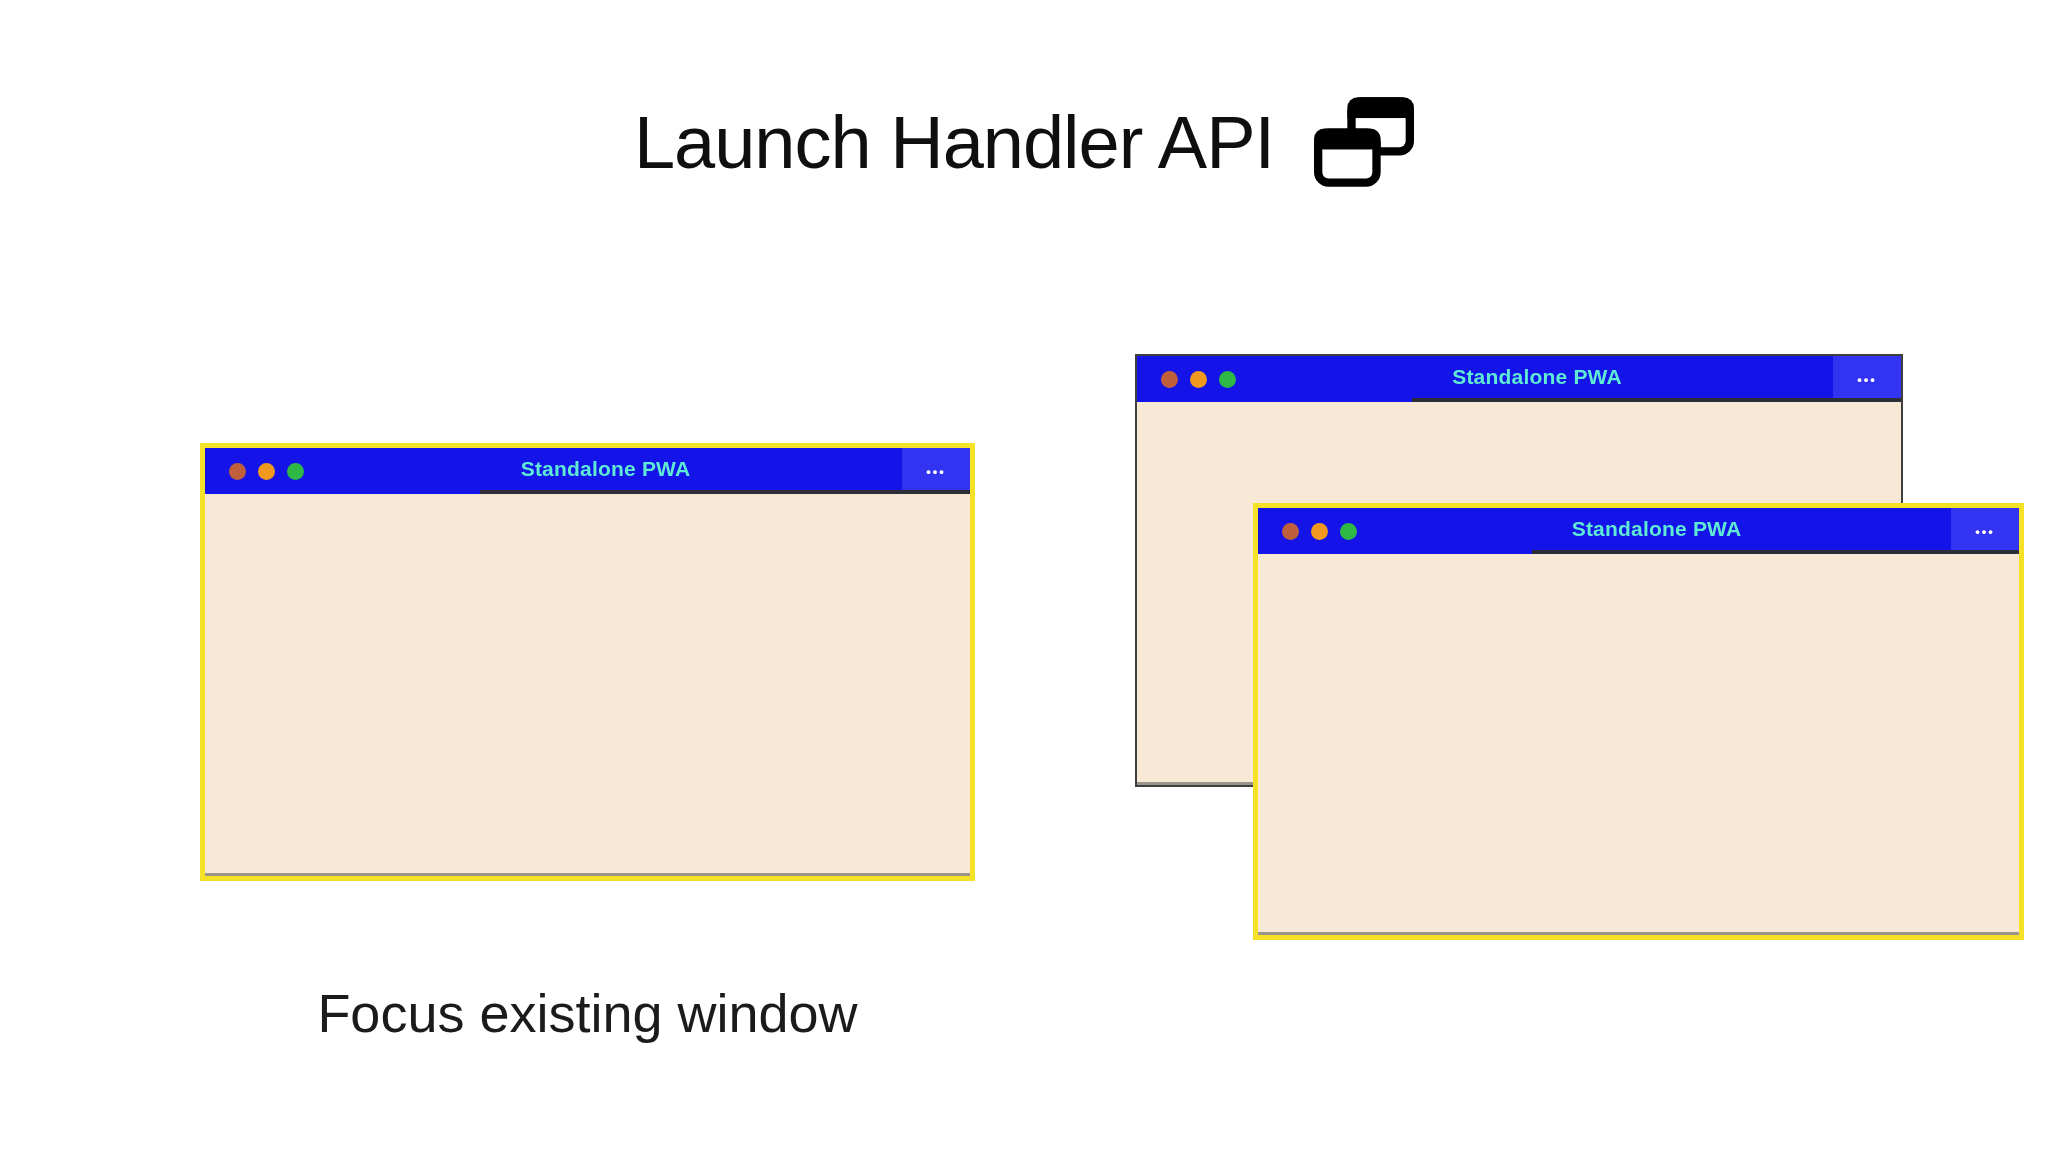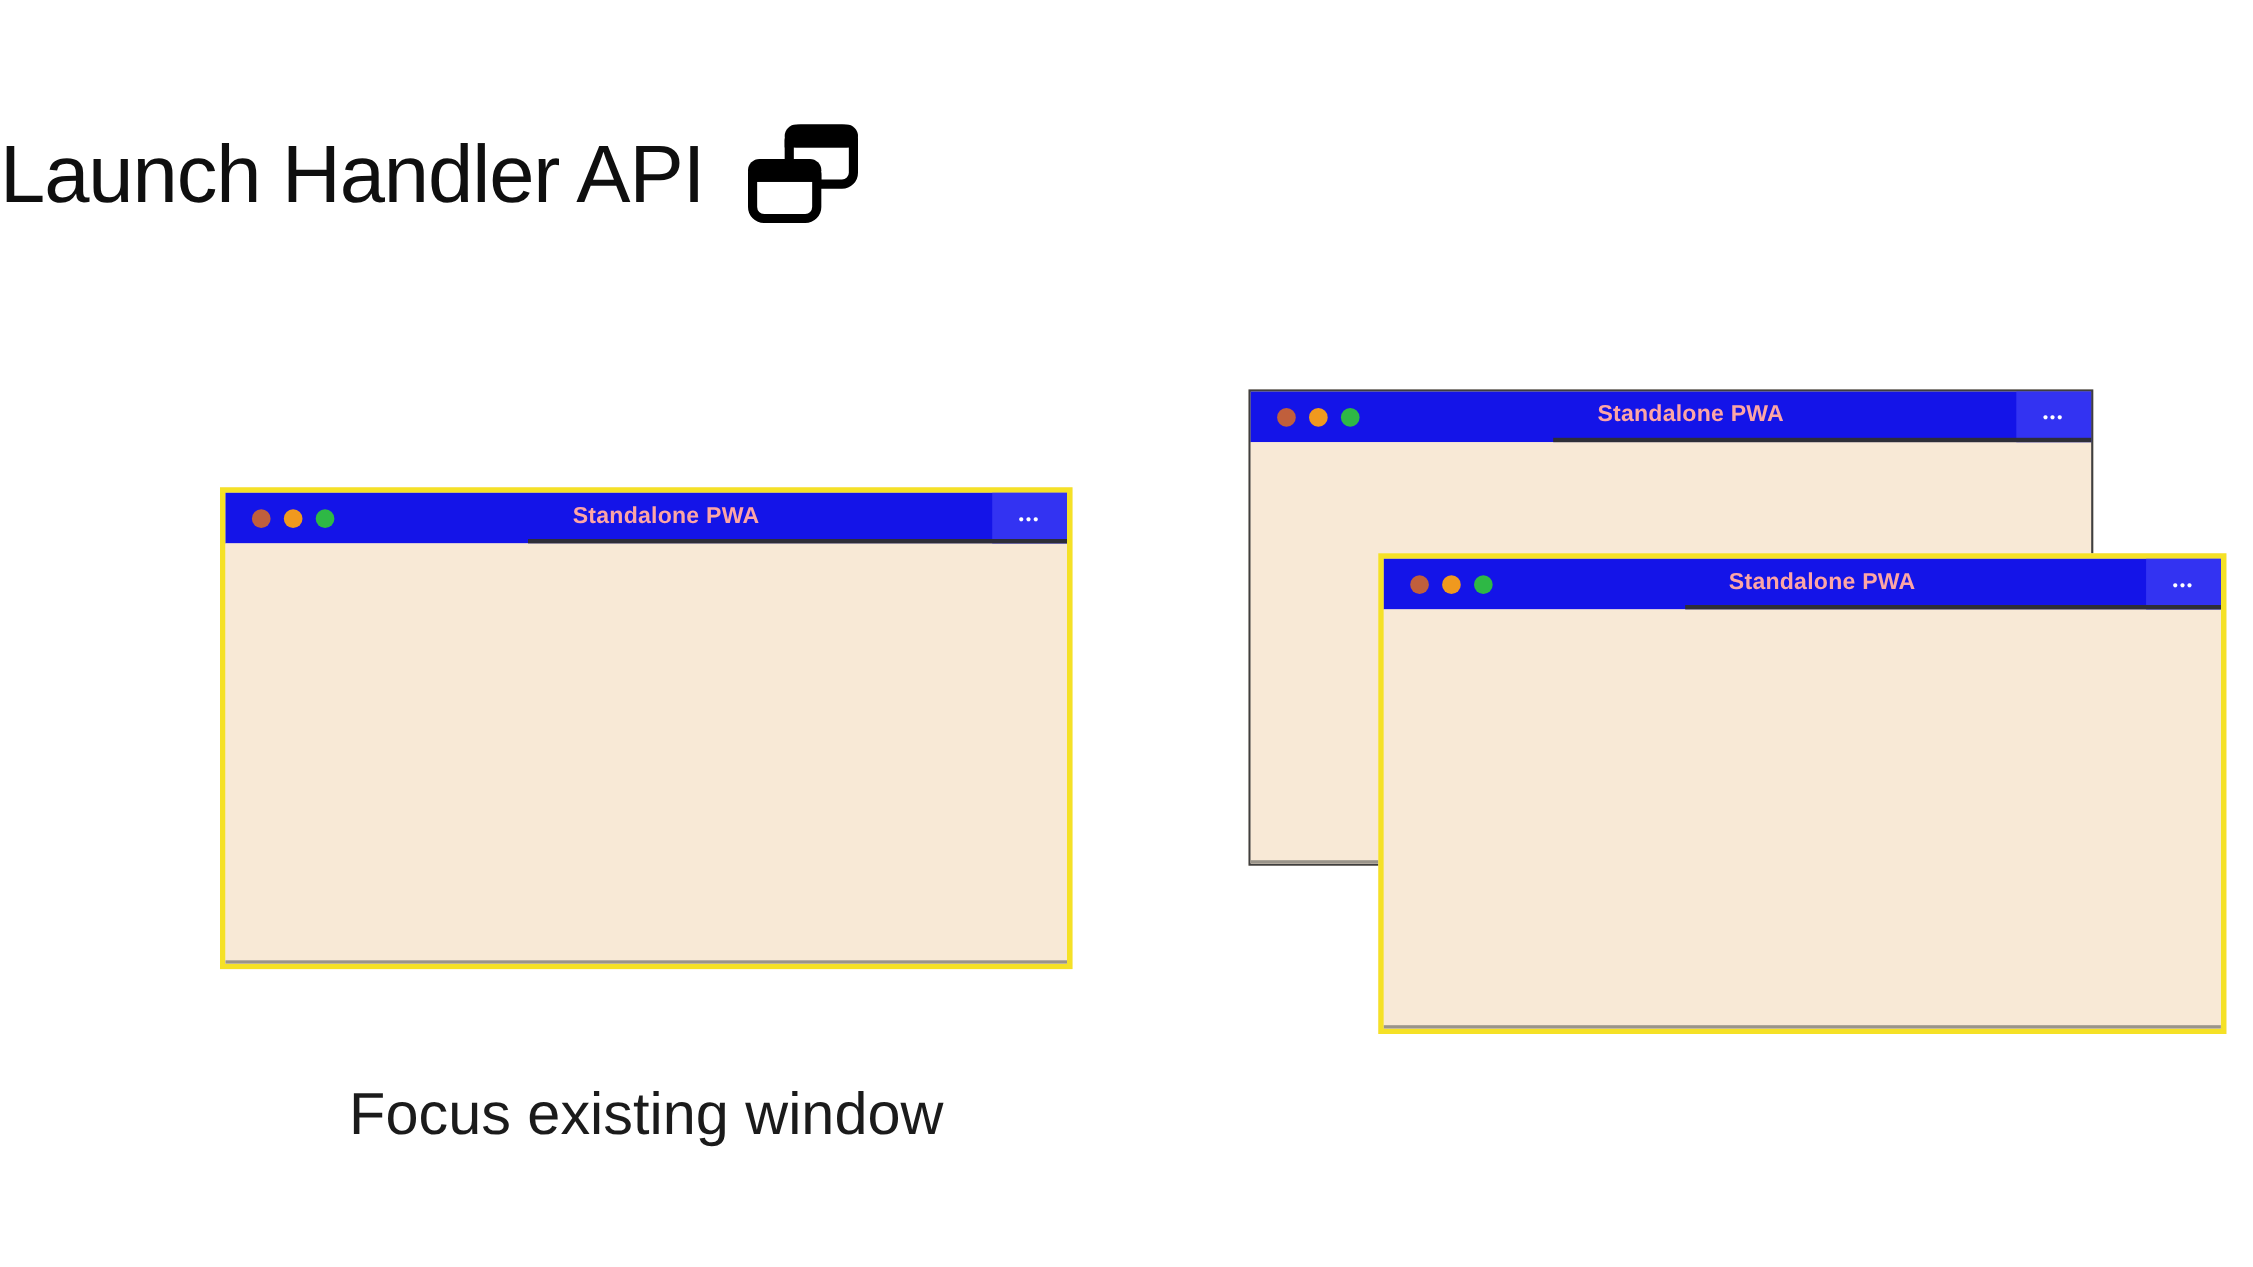--- a/index.html
+++ b/index.html
@@ -6,22 +6,22 @@
   .stage{
     position:relative;
     width:2048px;height:1152px;
     background:#ffffff;
     font-family:"Liberation Sans", sans-serif;
     overflow:hidden;
   }
 
   
   .header{
-    position:absolute;top:112px;left:0;right:0;
-    display:flex;align-items:center;gap:40px;
+    position:absolute;top:96px;left:0;right:0;
+    display:flex;justify-content:center;align-items:center;gap:40px;
   }
   .page-title{
     margin:0;font-size:74px;font-weight:400;color:#0f0f0f;
     letter-spacing:-1px;white-space:nowrap;
   }
   .api-icon{display:inline-flex;}
 
   
   .pwa-window{position:absolute;box-sizing:border-box;background:#f8e9d6;}
   .yellow-frame{border:5px solid #f5e126;}
@@ -35,21 +35,21 @@
     position:absolute;left:24px;top:0;bottom:0;
     display:flex;align-items:center;gap:12px;z-index:2;
   }
   .dot{width:17px;height:17px;border-radius:50%;}
   .dot-red{background:#c05f3c;}
   .dot-orange{background:#f0991e;}
   .dot-green{background:#2eb845;}
   .win-title{
     position:absolute;left:0;right:0;top:0;bottom:4px;
     display:flex;align-items:center;justify-content:center;
-    color:#fca5a5;font-size:21px;font-weight:700;letter-spacing:0.2px;padding-left:36px;
+    color:#5eead4;font-size:21px;font-weight:700;letter-spacing:0.2px;padding-left:36px;
   }
   .menu-box{
     position:absolute;right:0;top:0;bottom:0;width:68px;
     background:#3333f2;
     display:flex;align-items:center;justify-content:center;
     color:#ffffff;z-index:1;
   }
   .menu-box span{font-size:13px;letter-spacing:2px;font-weight:700;line-height:1;}
   .bar-shadow{
     position:absolute;left:36%;right:0;bottom:0;height:4px;

